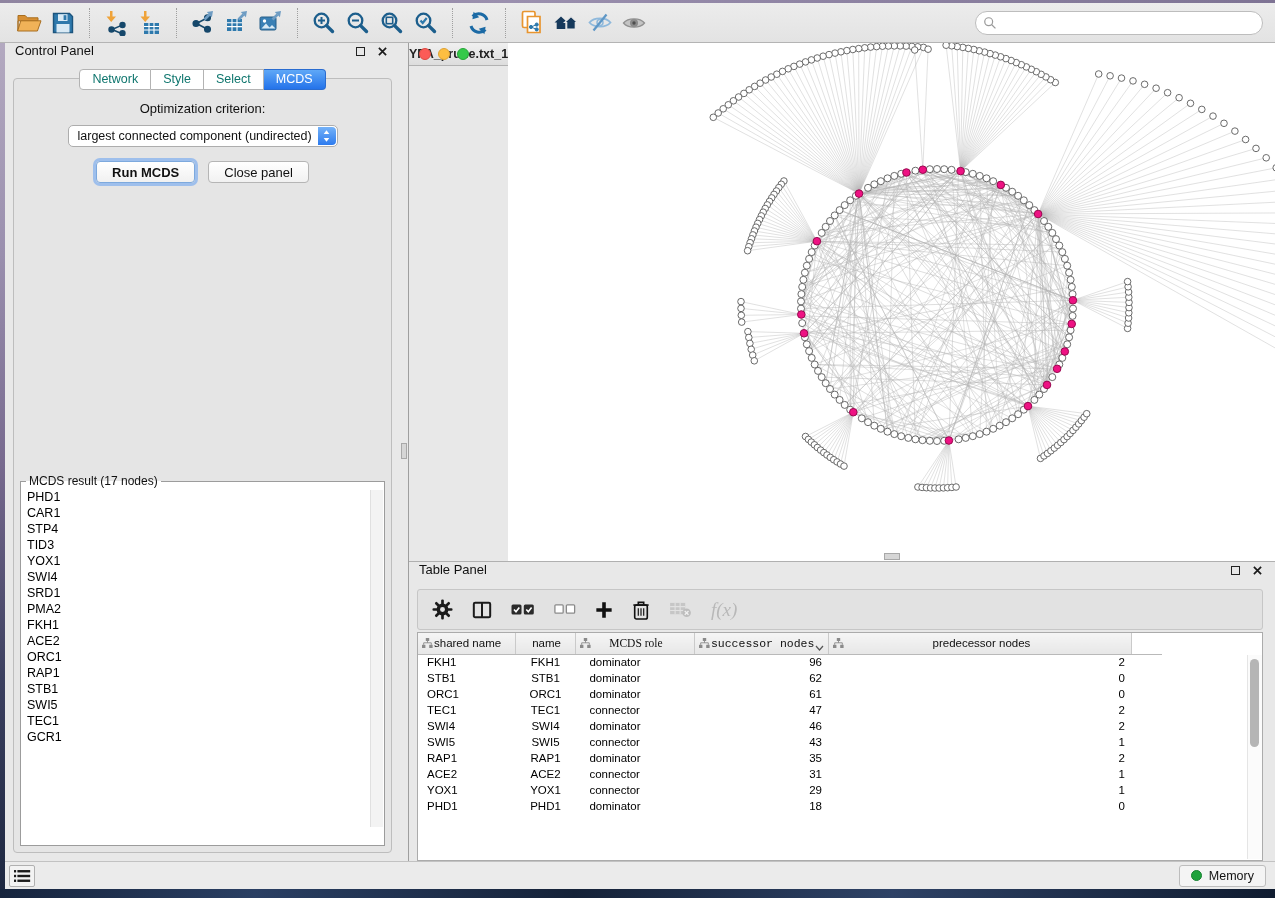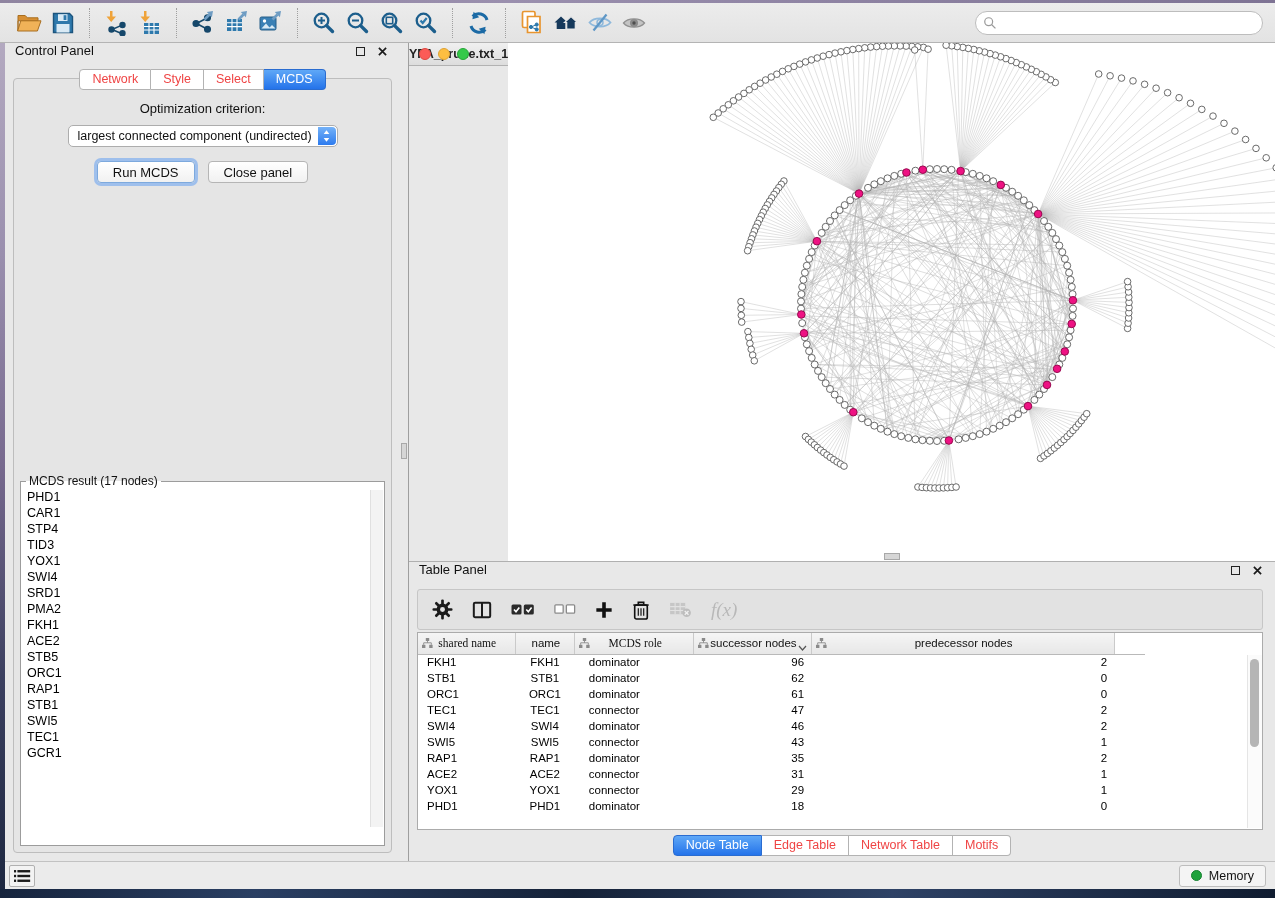--- a/index.html
+++ b/index.html
@@ -29,37 +29,37 @@
   
   .control-panel { width:395px; display:flex; flex-direction:column; background:#e8e8e8; }
   .panel-header { height:26px; display:flex; align-items:flex-start; padding:0 10px; font-size:13px; color:#111; flex:none; }
   .panel-header .spacer { flex:1; }
   .win-btn { width:16px; height:16px; display:flex; align-items:center; justify-content:center; margin-left:6px; }
   .float-glyph { width:9px; height:9px; border:1.5px solid #222; display:block; }
   .close-glyph svg { width:9px; height:9px; display:block; }
 
   .tabs-row { display:flex; justify-content:center; position:relative; z-index:2; margin-bottom:-12px; flex:none; }
   .tab { padding:2px 12px 3px; font-size:12.5px; background:#fff; border:1px solid #b3b3b3; border-left-width:0;
-    color:#ef4444; white-space:nowrap; }
+    color:#0f766e; white-space:nowrap; }
   .tab:first-child { border-left-width:1px; border-radius:4px 0 0 4px; }
   .tab:last-child { border-radius:0 4px 4px 0; }
   .tab.selected { background:linear-gradient(#5fa8f7,#2473ea); color:#fff; border-color:#2a6cd0; }
 
   .cp-content { flex:1; margin:0 8px 8px; border:1px solid #bdbdbd; border-radius:4px; background:#e5e5e5;
     display:flex; flex-direction:column; align-items:center; padding-top:22px; min-height:0; }
   .opt-label { font-size:13px; color:#111; margin-bottom:9px; }
   .select-box { width:270px; height:22px; background:#fff; border:1px solid #adadad; border-radius:5px;
     position:relative; display:flex; align-items:center; padding:0 24px 0 9px; font-size:12.5px; color:#111; }
   .select-cap { position:absolute; right:1px; top:1px; bottom:1px; width:18px; border-radius:0 4px 4px 0;
     background:linear-gradient(#74b2f8,#2d7bee); display:flex; align-items:center; justify-content:center; }
   .select-cap svg { width:9px; height:14px; }
   .btn-row { display:flex; gap:13px; margin-top:14px; }
   .push-btn { height:22px; padding:0 15px; font-size:13px; color:#111; background:linear-gradient(#ffffff,#f1f1f1);
     border:1px solid #b5b5b5; border-radius:4px; font-family:inherit; }
-  .push-btn.focused { box-shadow:0 0 0 3px rgba(110,165,240,.6); border-color:#7da9dd; }
+  .push-btn.focused { box-shadow:0 0 0 3px rgba(110,165,240,.6); border-color:#7da9dd;font-weight:bold; }
   .cp-spacer { flex:1; }
 
   .mcds-fieldset { width:calc(100% - 12px); height:372px; margin:0 6px 6px; border:1px solid #9c9c9c;
     background:#fff; position:relative; flex:none; }
   .mcds-fieldset legend { font-size:12px; color:#111; padding:0 3px; margin-left:5px; }
   .mcds-list { list-style:none; padding:1px 0 0 6px; font-size:12.5px; line-height:16px; color:#000;
     height:340px; overflow:hidden; }
   .mcds-scroll { position:absolute; right:1px; top:2px; bottom:1px; width:13px; background:#f3f3f3;
     border-left:1px solid #e0e0e0; }
 
@@ -355,21 +355,20 @@
             <li>PHD1</li>
             <li>CAR1</li>
             <li>STP4</li>
             <li>TID3</li>
             <li>YOX1</li>
             <li>SWI4</li>
             <li>SRD1</li>
             <li>PMA2</li>
             <li>FKH1</li>
             <li>ACE2</li>
-            <li>STB5</li>
             <li>ORC1</li>
             <li>RAP1</li>
             <li>STB1</li>
             <li>SWI5</li>
             <li>TEC1</li>
             <li>GCR1</li>
           </ul>
         <div class="mcds-scroll"></div>
       </fieldset>
     </div>
@@ -1260,38 +1259,38 @@
             </span>
           </span>
           <span class="tp-btn disabled">
             <span class="fx-label">f(x)</span>
           </span>
         </div>
       <div class="tp-table-wrap">
         <table class="node-table">
           <thead>
               <tr>
-                <th style="width: 97px; font-family: Liberation Serif, serif;"><span class="h-ico"><svg viewBox="0 0 11 10" width="11" height="10">
+                <th style="width: 97px;"><span class="h-ico"><svg viewBox="0 0 11 10" width="11" height="10">
                       <g fill="#8a8a8a">
                         <rect x="3.8" y="0" width="3.4" height="3"></rect>
                         <rect x="0" y="6.8" width="3.4" height="3.2"></rect>
                         <rect x="7.2" y="6.8" width="3.4" height="3.2"></rect>
                       </g>
                       <path d="M5.5 3v1.8M1.7 6.8V4.8h7.6v2" stroke="#8a8a8a" fill="none" stroke-width="0.9"></path>
                     </svg></span><span>shared name</span></th>
                 <th style="width: 53px;"><span>name</span></th>
                 <th style="width: 119px; font-family: Liberation Serif, serif;"><span class="h-ico"><svg viewBox="0 0 11 10" width="11" height="10">
                       <g fill="#8a8a8a">
                         <rect x="3.8" y="0" width="3.4" height="3"></rect>
                         <rect x="0" y="6.8" width="3.4" height="3.2"></rect>
                         <rect x="7.2" y="6.8" width="3.4" height="3.2"></rect>
                       </g>
                       <path d="M5.5 3v1.8M1.7 6.8V4.8h7.6v2" stroke="#8a8a8a" fill="none" stroke-width="0.9"></path>
                     </svg></span><span>MCDS role</span></th>
-                <th style="width: 110px;"><span class="h-ico"><svg viewBox="0 0 11 10" width="11" height="10">
+                <th style="width: 110px; font-family: Liberation Mono, monospace;"><span class="h-ico"><svg viewBox="0 0 11 10" width="11" height="10">
                       <g fill="#8a8a8a">
                         <rect x="3.8" y="0" width="3.4" height="3"></rect>
                         <rect x="0" y="6.8" width="3.4" height="3.2"></rect>
                         <rect x="7.2" y="6.8" width="3.4" height="3.2"></rect>
                       </g>
                       <path d="M5.5 3v1.8M1.7 6.8V4.8h7.6v2" stroke="#8a8a8a" fill="none" stroke-width="0.9"></path>
                     </svg></span><span>successor nodes</span><span class="sort-ico"><svg viewBox="0 0 9 6" width="9" height="6">
                       <path d="M1 1l3.5 4L8 1" stroke="#555" stroke-width="1.2" fill="none"></path>
                     </svg></span></th>
                 <th style="width: 303px;"><span class="h-ico"><svg viewBox="0 0 11 10" width="11" height="10">
@@ -1385,26 +1384,20 @@
                 <td class="c-right">18</td>
                 <td class="c-right">0</td>
                 <td></td>
               </tr>
             </tbody>
         </table>
         <div class="t-scroll">
           <div class="t-thumb"></div>
         </div>
       </div>
-      <div class="tp-tabs">
-          <div class="tab selected">Node Table</div>
-          <div class="tab">Edge Table</div>
-          <div class="tab">Network Table</div>
-          <div class="tab">Motifs</div>
-        </div>
     </div>
   </div>
 </div>
 
 <div class="status-bar">
   <div class="list-btn">
     <svg viewBox="0 0 20 16" width="17" height="14">
         <g fill="#1b1b1b">
           <rect x="0" y="1" width="2.5" height="2.8"></rect>
           <rect x="4" y="1" width="15" height="2.8"></rect>

